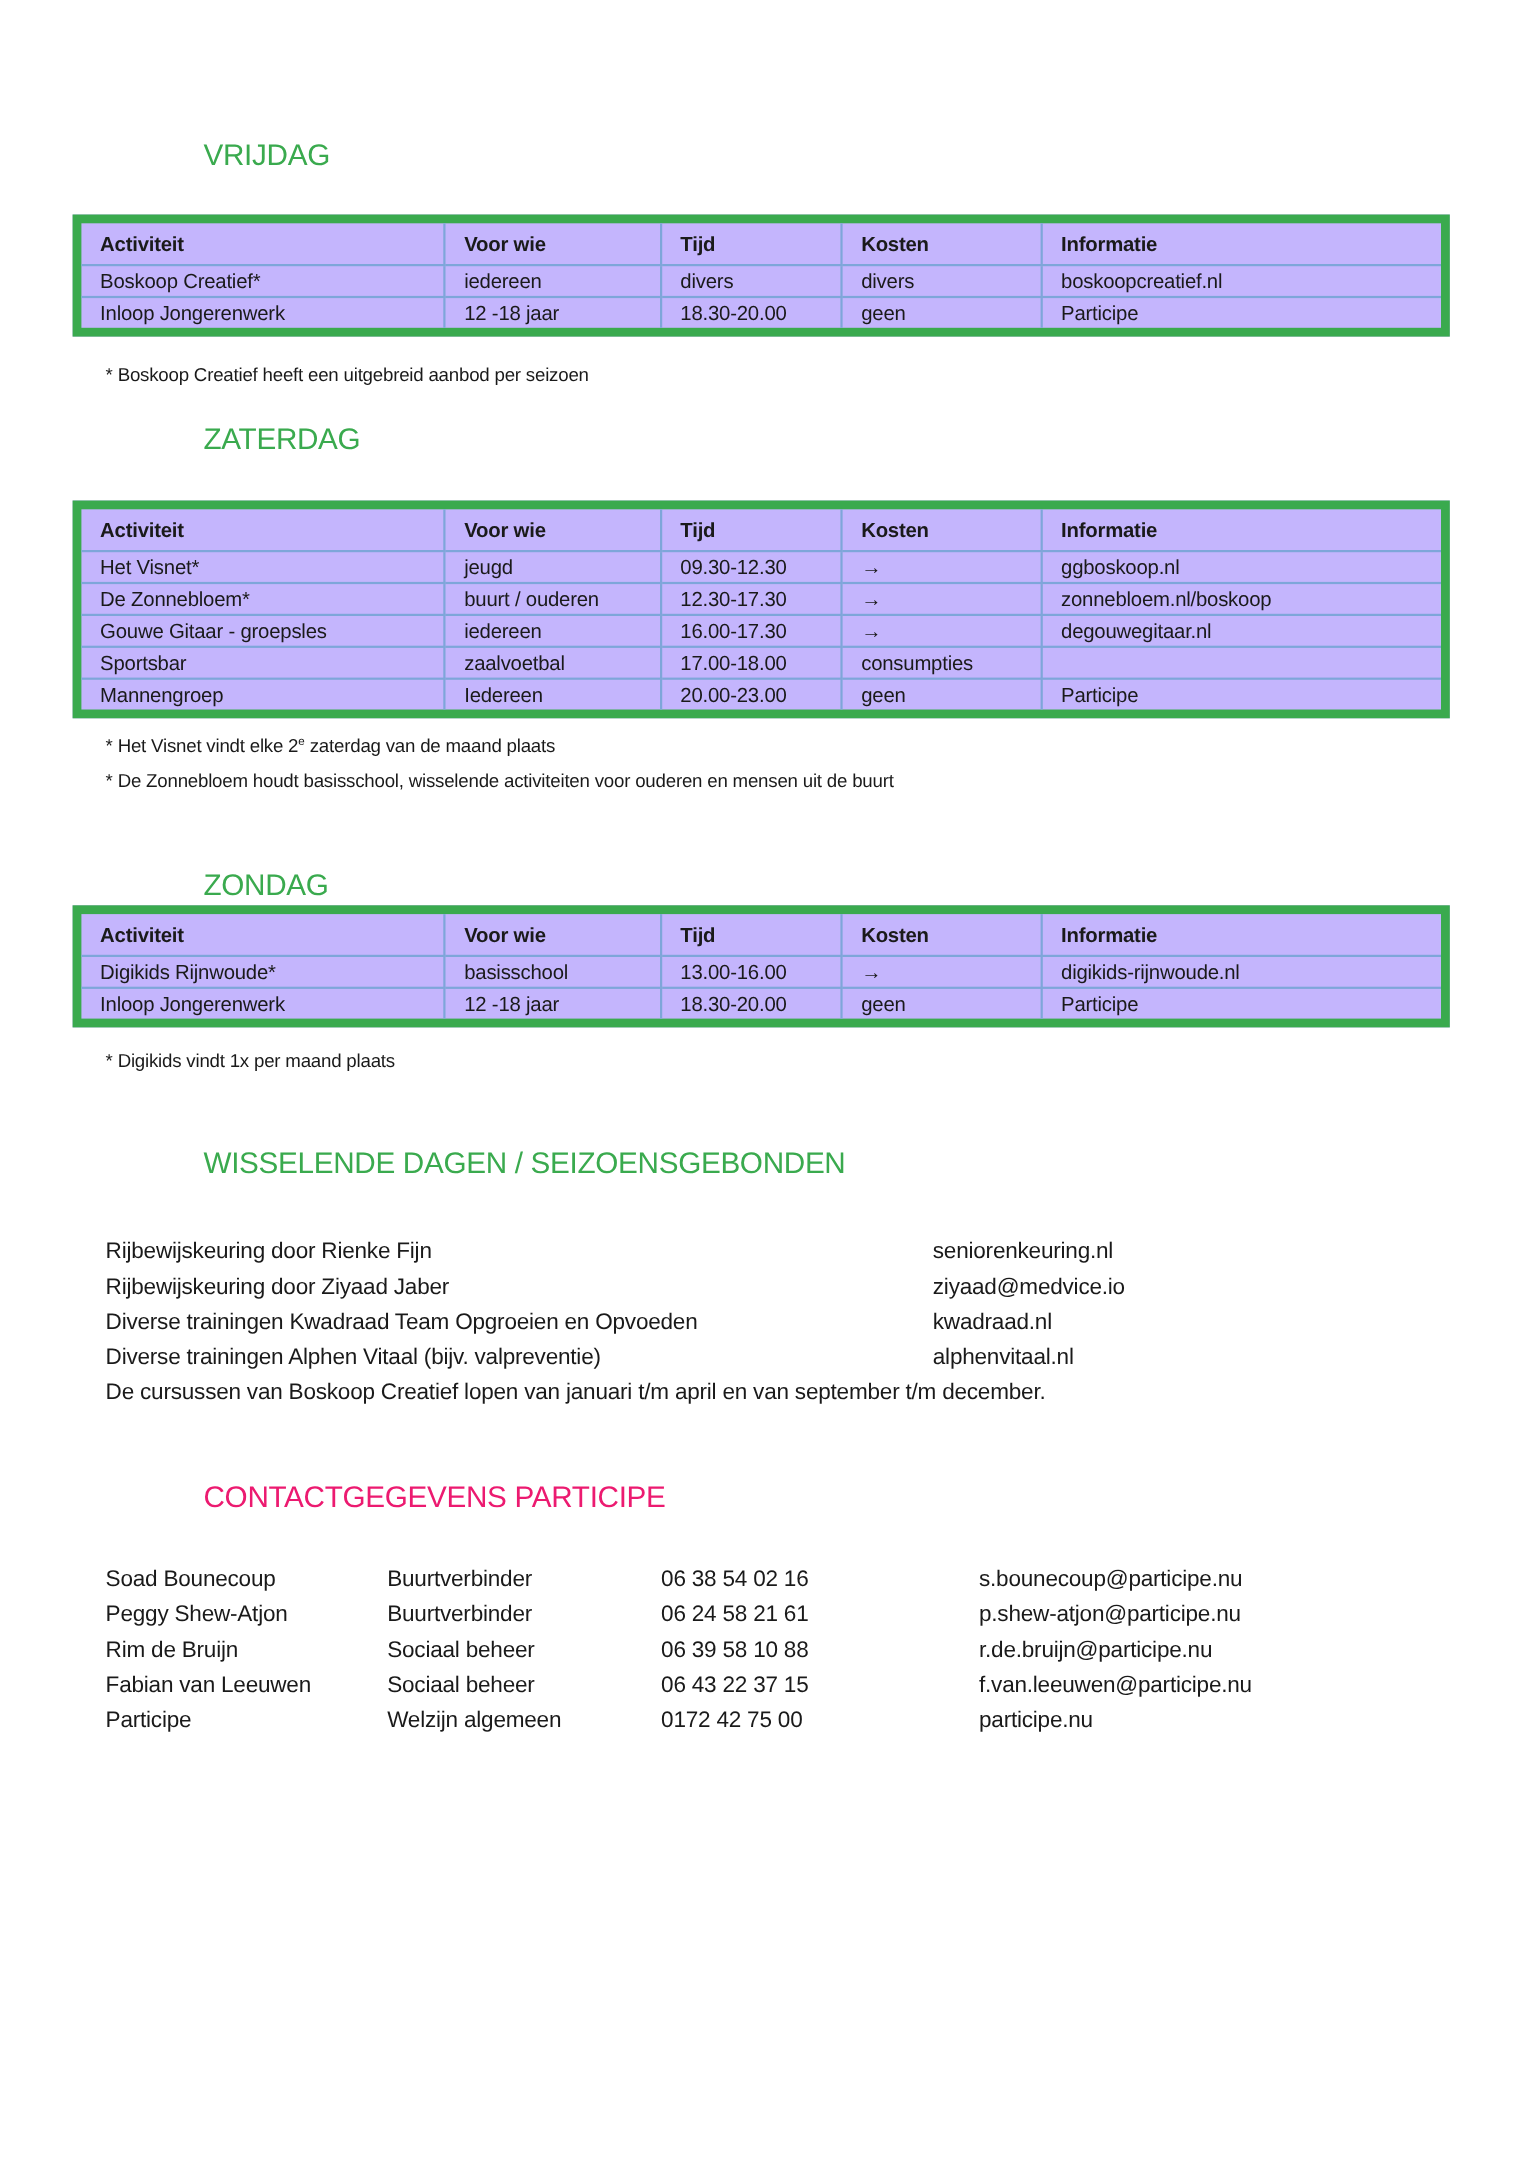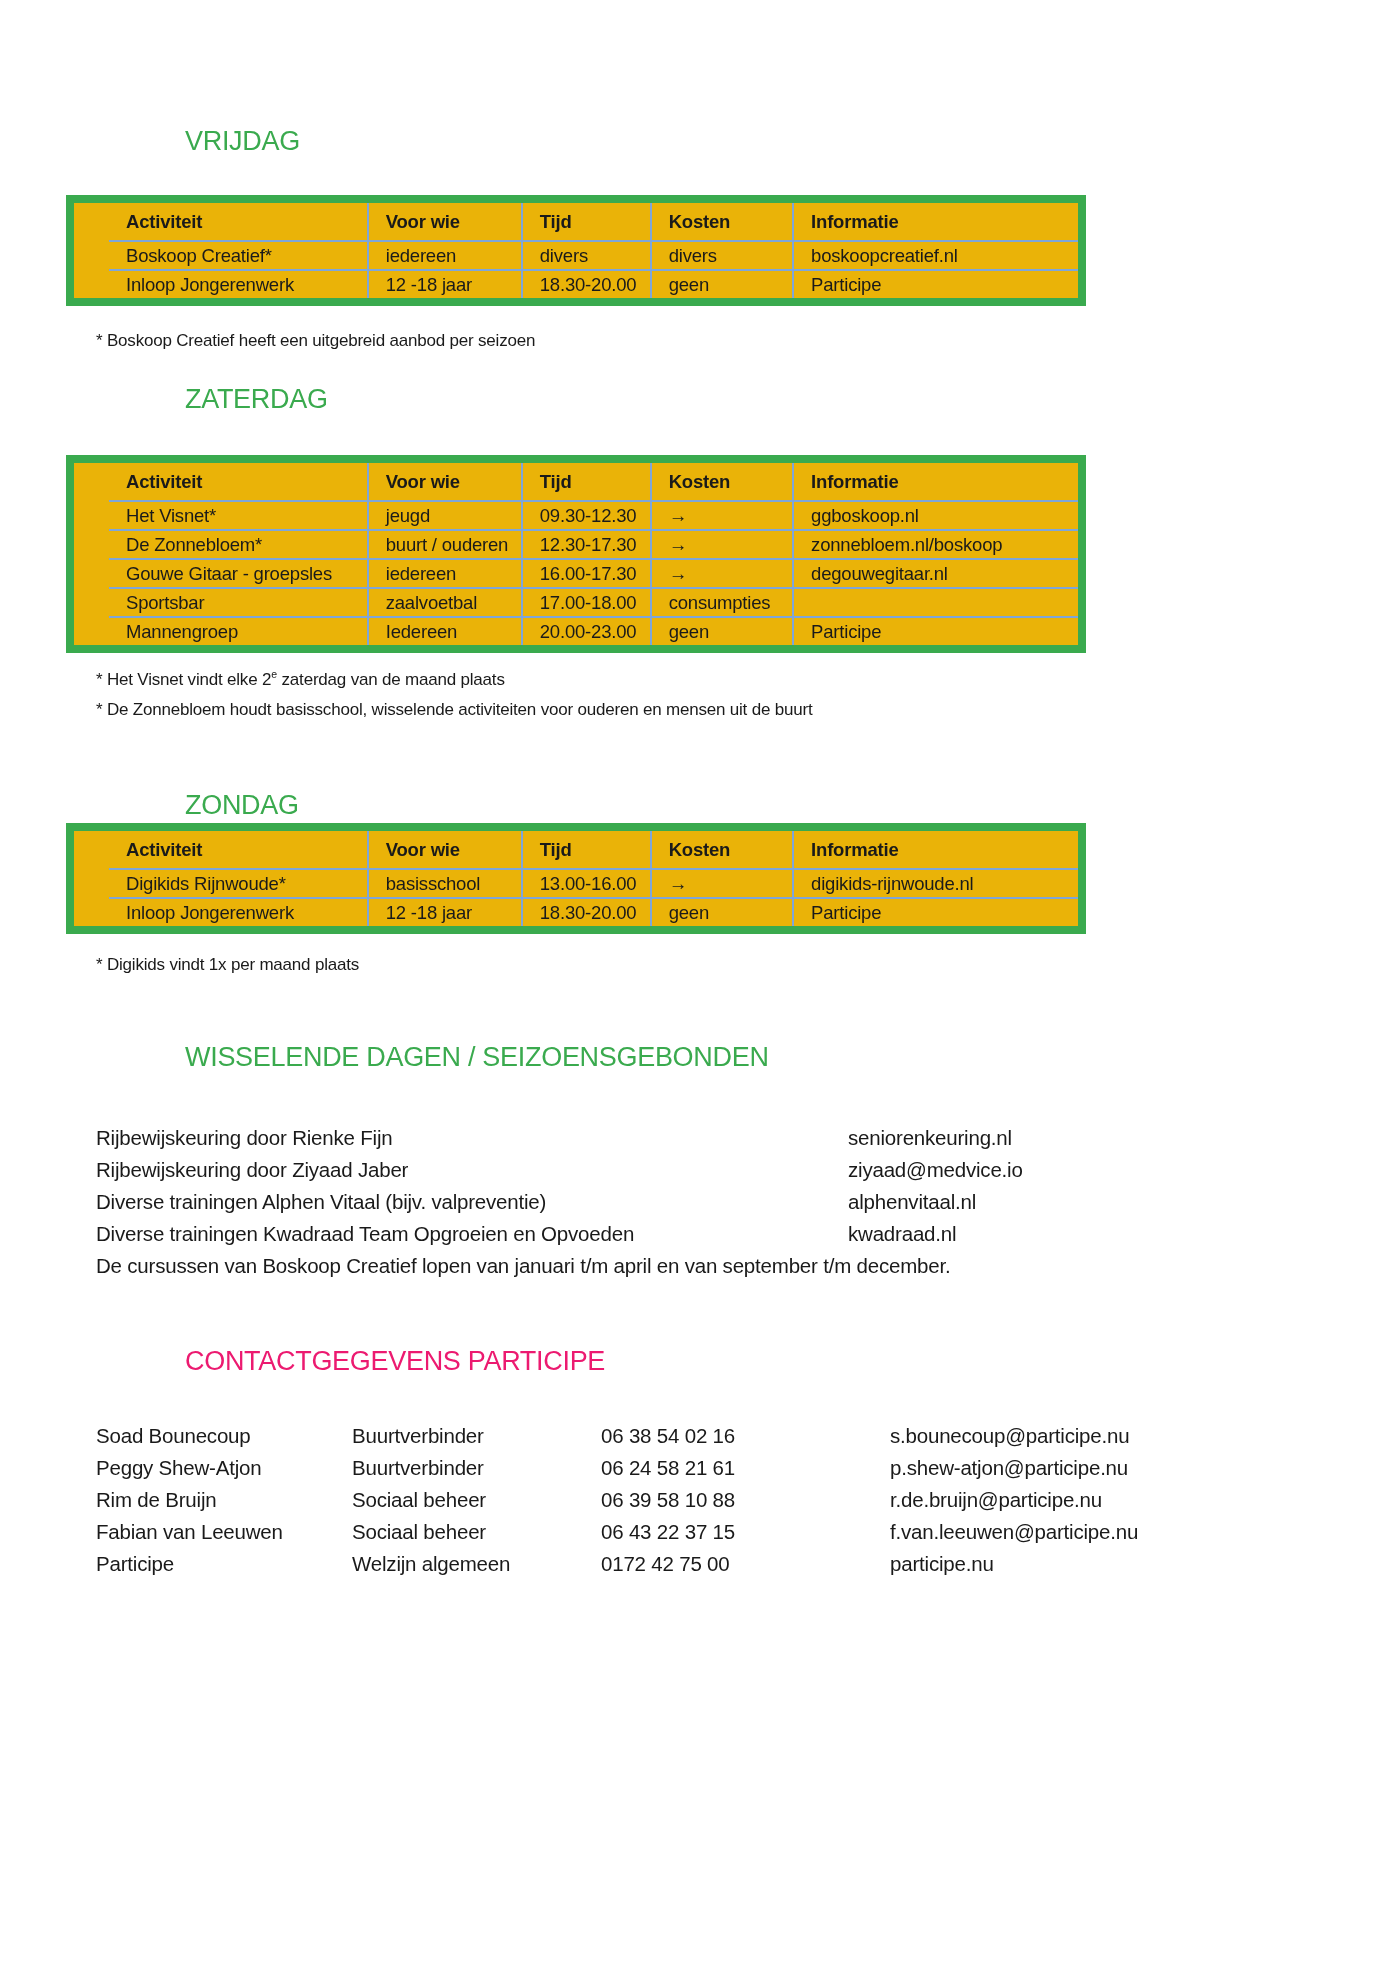--- a/index.html
+++ b/index.html
@@ -21,25 +21,24 @@
   }
   .heading.green{color:#3aaa4e;}
   .heading.pink{color:#ec1a70;}
   #h-vrijdag{top:126px;}
   #h-zaterdag{top:384px;}
   #h-zondag{top:790px;}
   #h-wisselende{top:1042px;}
   #h-contact{top:1346px;}
 
   .tbl-wrap{
-    position:absolute;left:66px;width:1020px;
+    position:absolute;left:66px;width:1252px;
     border:8px solid #3aaa4e;
-    background:#eab308;
+    background:#c4b5fd;
     box-sizing:border-box;
-    padding-left:35px;
   }
   #tbl-vrijdag{top:195px;}
   #tbl-zaterdag{top:455px;}
   #tbl-zondag{top:823px;}
   table.day-table{
     width:100%;
     border-collapse:collapse;
     table-layout:fixed;
   }
   table.day-table th, table.day-table td{
@@ -262,27 +261,27 @@
           <span class="pair-label">Rijbewijskeuring door Rienke Fijn</span>
           <span class="pair-info">seniorenkeuring.nl</span>
         </div>
 
         <div class="pair-row">
           <span class="pair-label">Rijbewijskeuring door Ziyaad Jaber</span>
           <span class="pair-info">ziyaad@medvice.io</span>
         </div>
 
         <div class="pair-row">
+          <span class="pair-label">Diverse trainingen Kwadraad Team Opgroeien en Opvoeden</span>
+          <span class="pair-info">kwadraad.nl</span>
+        </div>
+
+        <div class="pair-row">
           <span class="pair-label">Diverse trainingen Alphen Vitaal (bijv. valpreventie)</span>
           <span class="pair-info">alphenvitaal.nl</span>
-        </div>
-
-        <div class="pair-row">
-          <span class="pair-label">Diverse trainingen Kwadraad Team Opgroeien en Opvoeden</span>
-          <span class="pair-info">kwadraad.nl</span>
         </div>
       </div>
     <div class="pairs-note">De cursussen van Boskoop Creatief lopen van januari t/m april en van september t/m december.</div>
   </div>
 
   <div class="heading pink" id="h-contact">CONTACTGEGEVENS PARTICIPE</div>
   <div class="contact-list">
 
       <div class="contact-row">
         <span class="contact-name">Soad Bounecoup</span>

